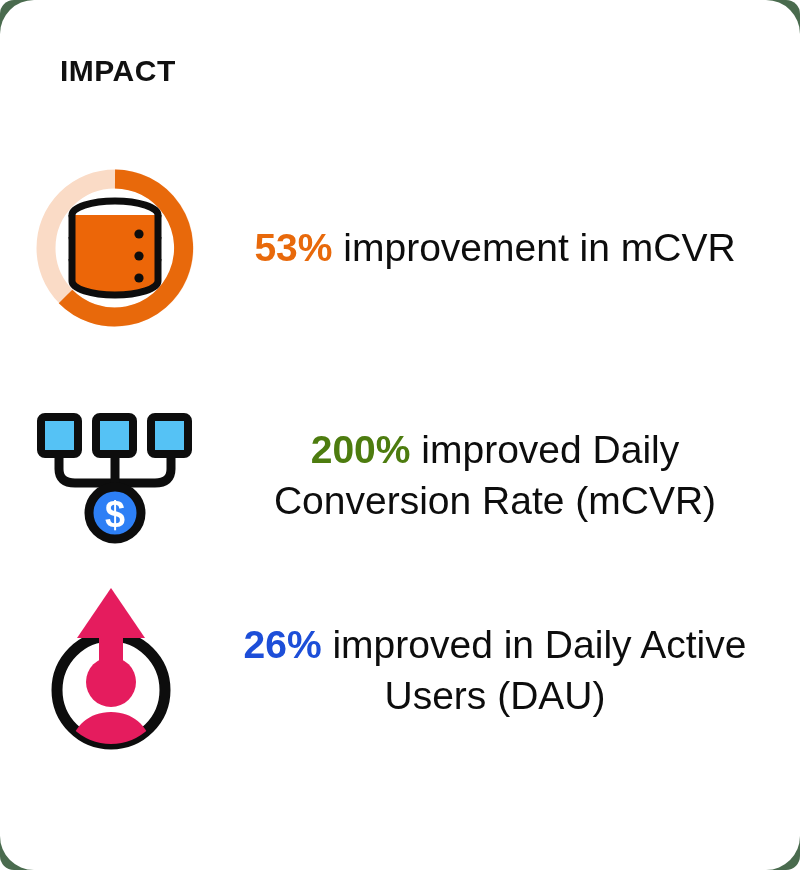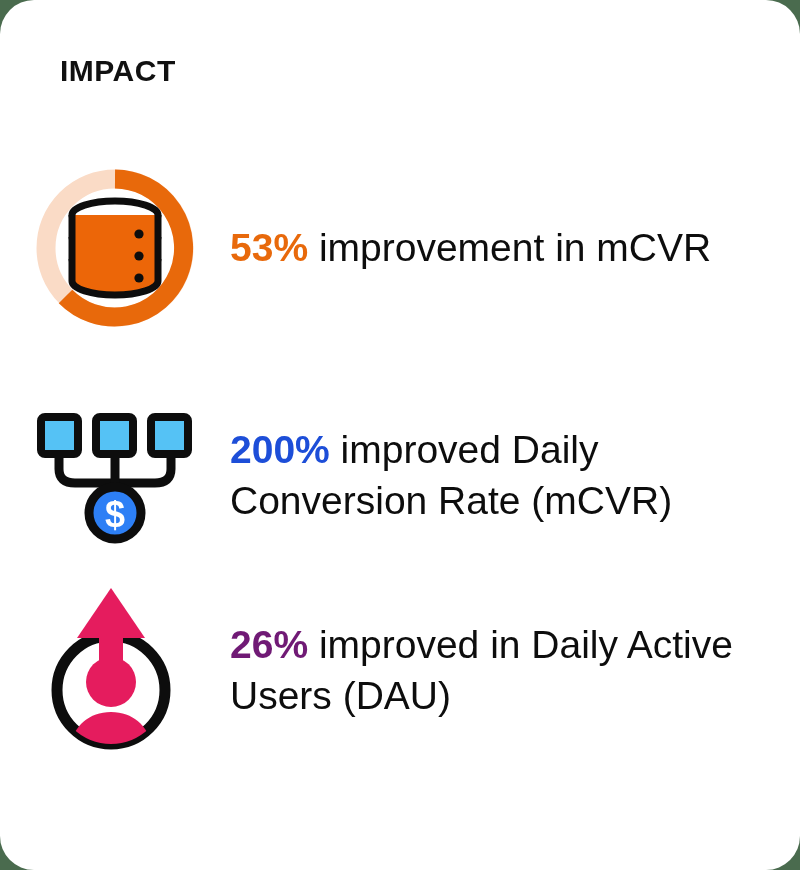--- a/index.html
+++ b/index.html
@@ -9,20 +9,21 @@
     height: 870px;
     background: #ffffff;
     font-family: "Liberation Sans", sans-serif;
   }
   #stage {
     position: relative;
     width: 800px;
     height: 870px;
     background: #4a6b4e;
     overflow: hidden;
+    border-radius: 14px;
   }
   .card {
     position: absolute;
     left: 0; top: 0;
     width: 800px;
     height: 870px;
     background: #ffffff;
     border-radius: 34px;
     box-sizing: border-box;
     overflow: hidden;
@@ -51,33 +52,34 @@
   .icon-cell {
     width: 230px;
     min-width: 230px;
     display: flex;
     align-items: center;
     justify-content: center;
   }
   .text-cell {
     flex: 1;
     padding-right: 40px;
+    text-align: center;
   }
   .stat-text {
     font-size: 39px;
     line-height: 1.32;
     color: #0d0d0d;
     font-weight: normal;
   }
   .stat-value {
     font-weight: bold;
   }
   .val-orange { color: #e8690b; }
-  .val-blue   { color: #1d4ed8; }
-  .val-pink   { color: #701a75; }
+  .val-blue   { color: #4d7c0f; }
+  .val-pink   { color: #1d4ed8; }
 </style>
 </head>
 <body>
 
 <div id="stage">
   <div class="card">
 
     <div class="card-title">IMPACT</div>
 
     <div class="stat-row stat-row-1">

